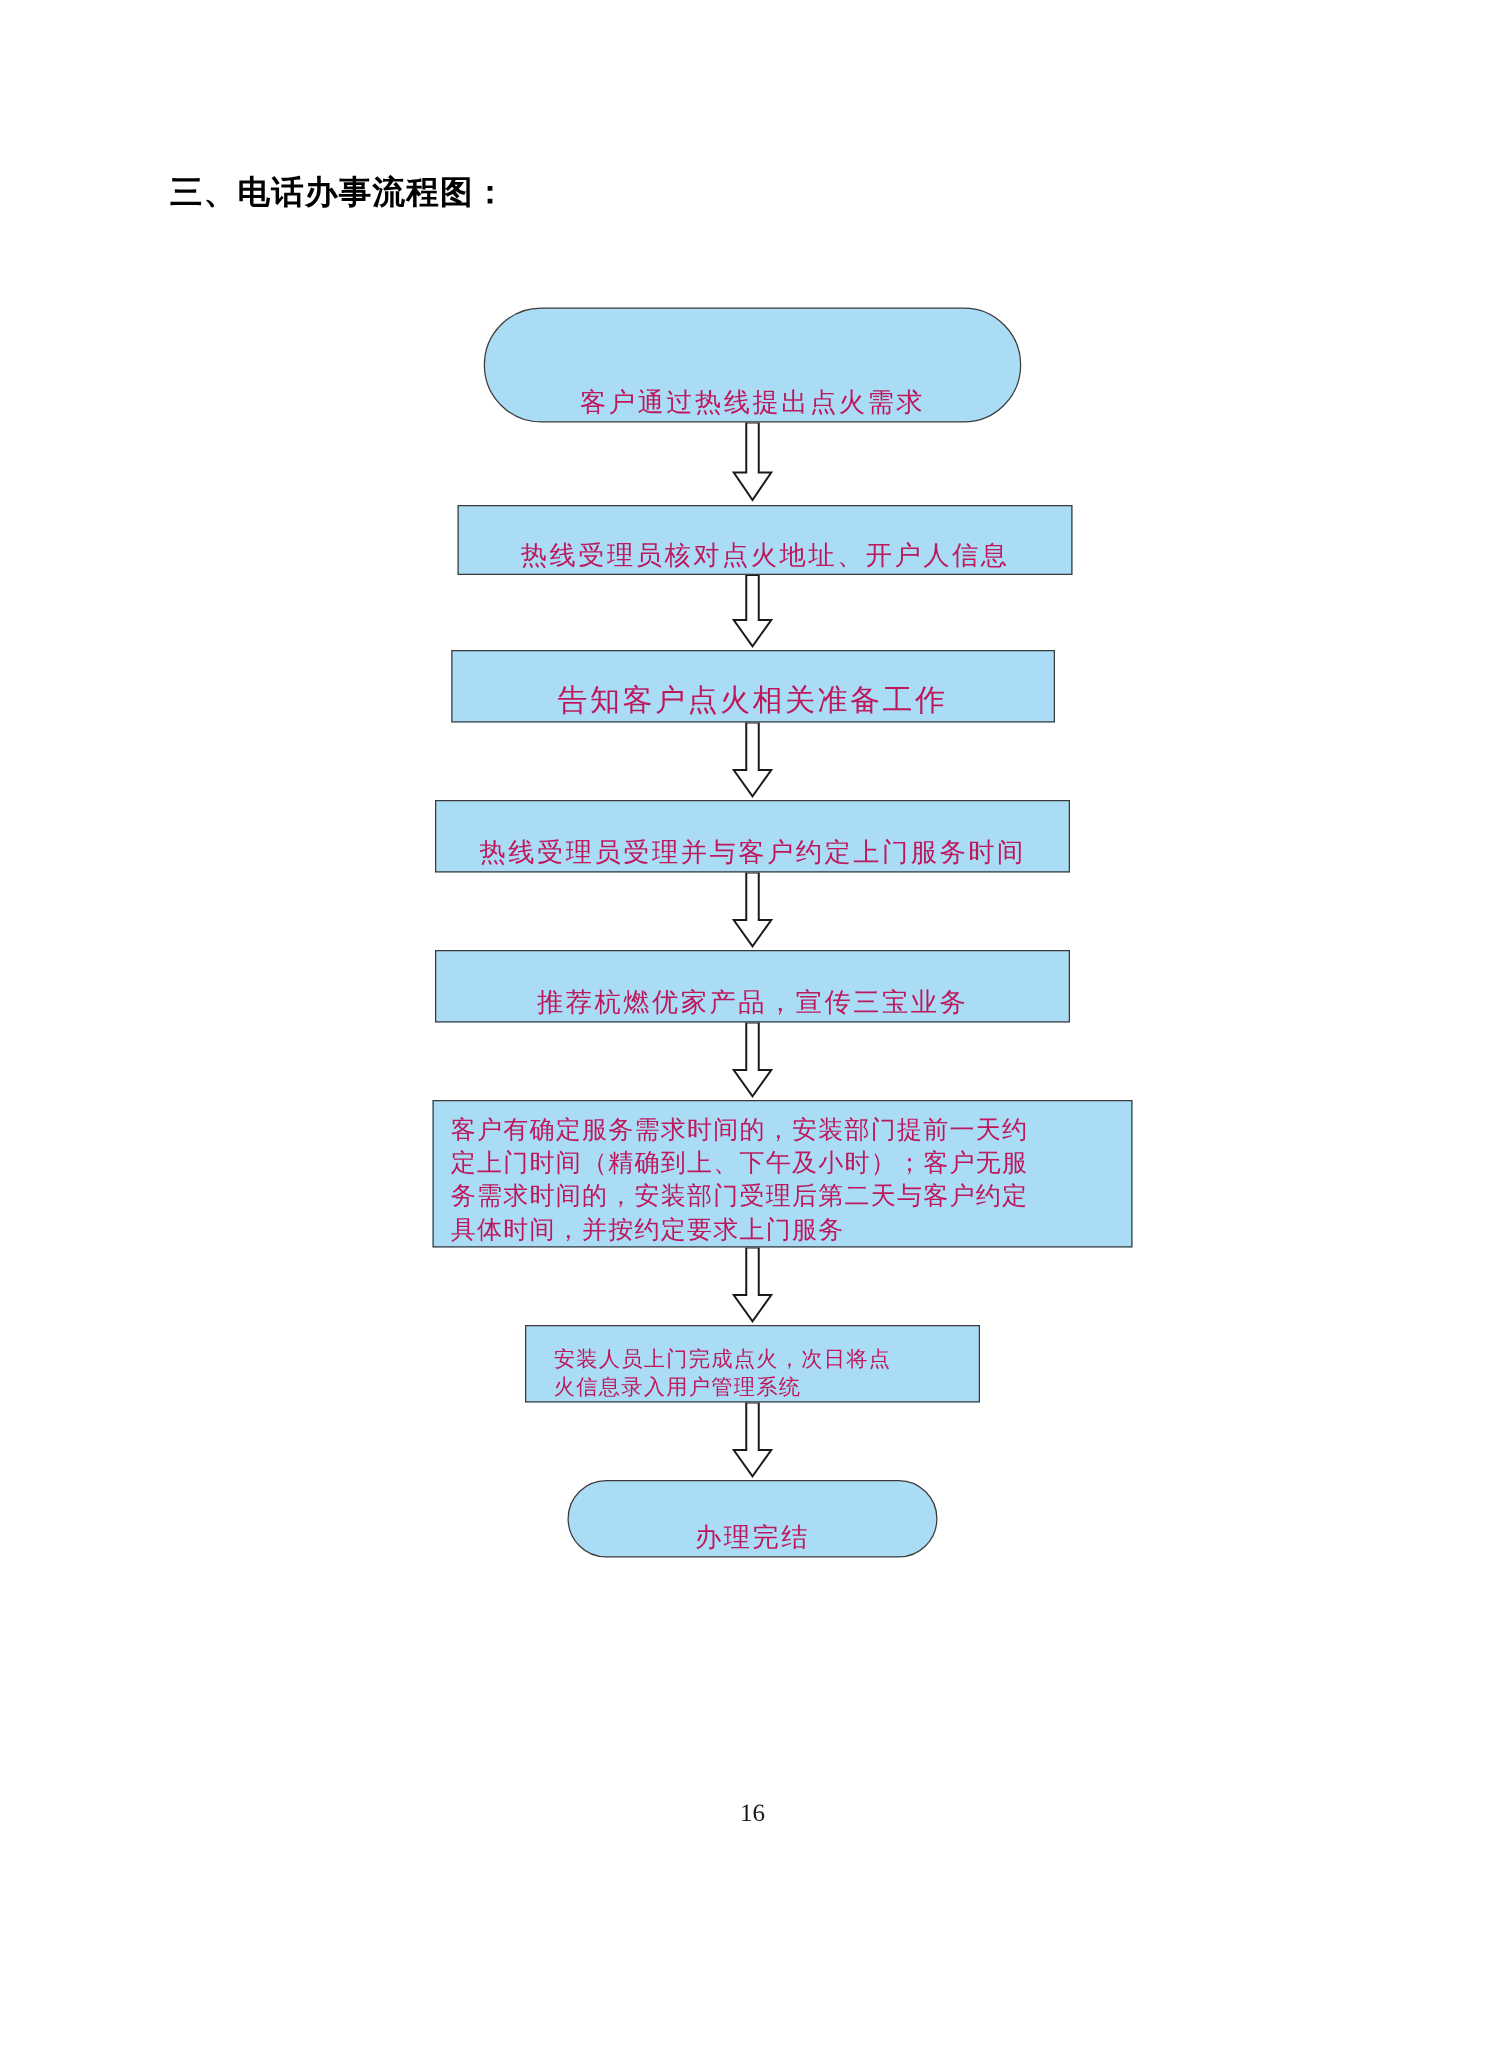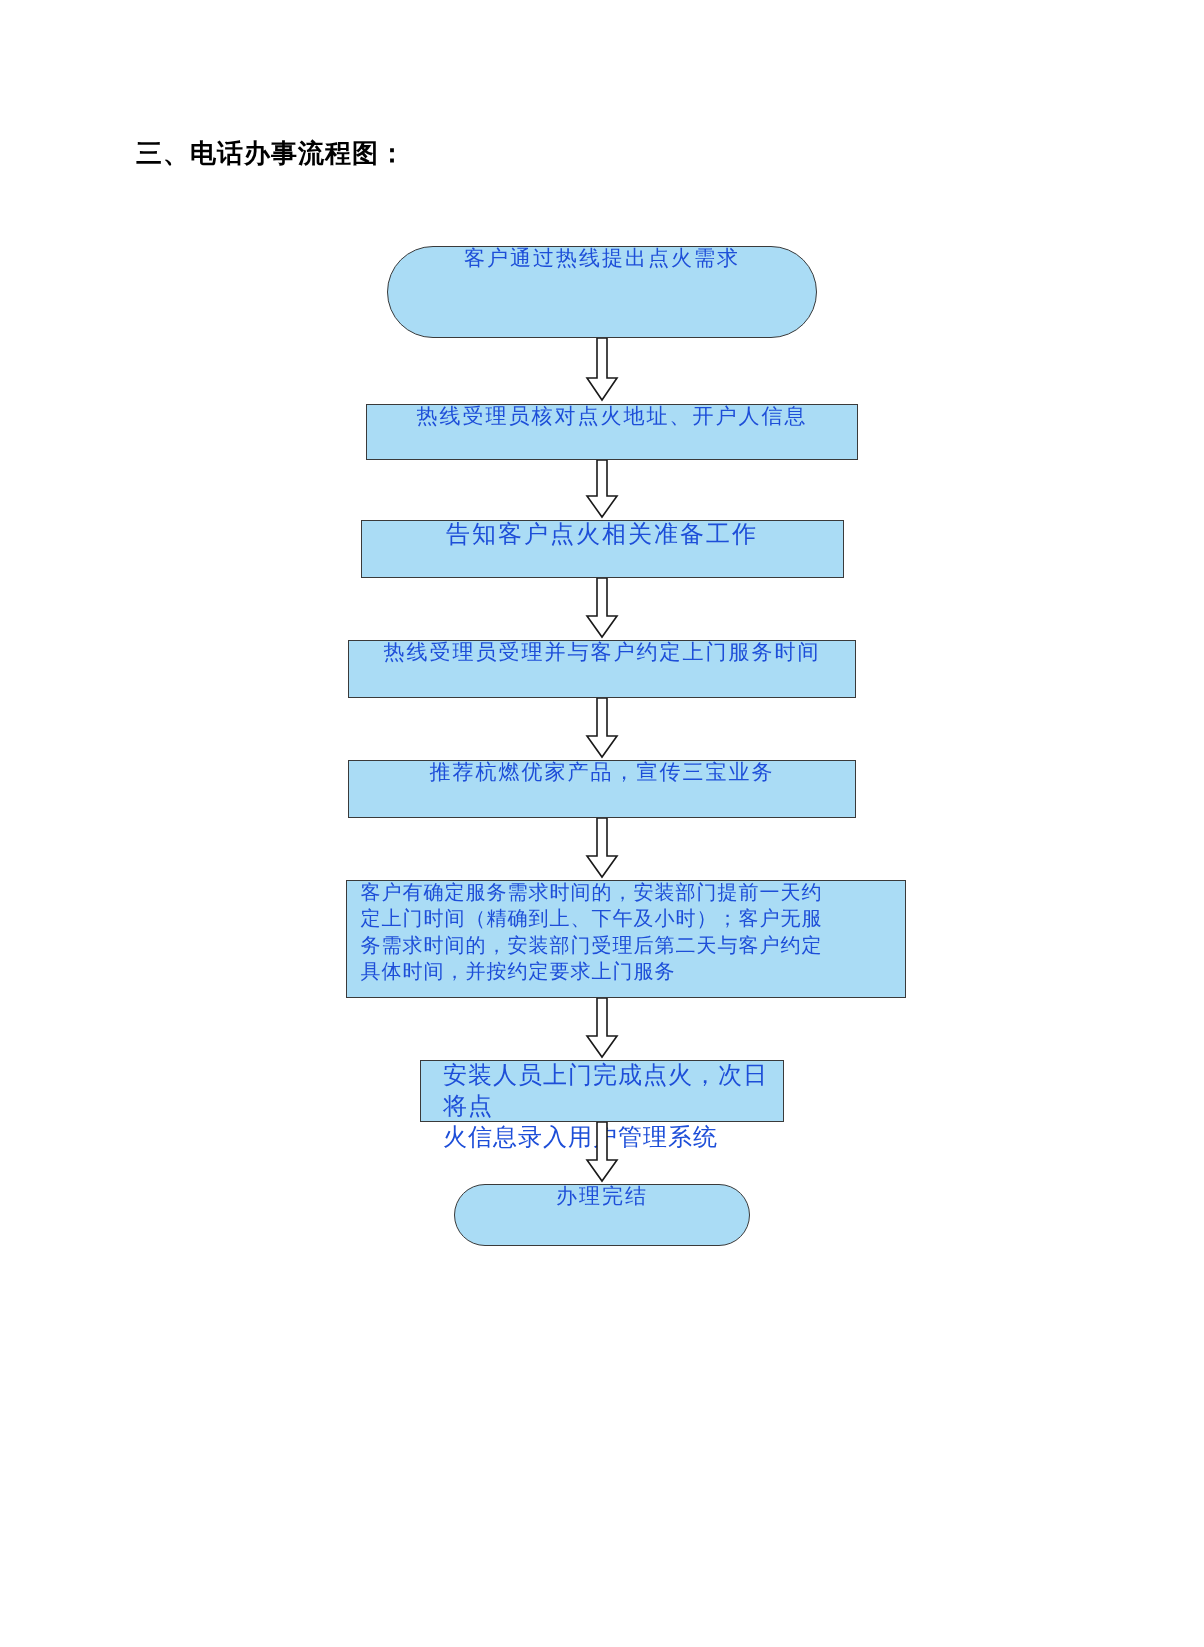--- a/index.html
+++ b/index.html
@@ -49,24 +49,24 @@
     justify-content: center;
     align-items: center;
     width: 100%;
   }
 
   
   .node {
     box-sizing: border-box;
     background: #aadcf5;
     border: 1.5px solid #3a3a3a;
-    color: #1d4ed8;
-    font-family: Liberation Mono, monospace;
+    color: #be185d;
+    font-family: Liberation Sans, sans-serif;
     display: flex;
-    align-items: flex-start;
+    align-items: flex-end;
     justify-content: center;
     text-align: center;
     letter-spacing: 2px;
     line-height: 1.28;
   }
 
   .node.terminator {
     border-radius: 80px;
   }
 
@@ -121,21 +121,21 @@
   }
 
   #node-schedule .node-text {
     padding: 0;
     text-align: left;
   }
 
   #node-install {
     width: 364px;
     height: 62px;
-    font-size: 24px;
+    font-size: 17px;
     justify-content: flex-start;
     text-align: left;
     padding-left: 22px;
     letter-spacing: 1px;
     line-height: 1.3;
   }
 
   #node-install .node-text {
     padding: 0;
     text-align: left;
@@ -268,14 +268,15 @@
     </div>
 
     <div class="flow-row">
       <div class="node terminator" id="node-end">
         <span class="node-text">办理完结</span>
       </div>
     </div>
 
   </div>
 
+  <div class="page-number">16</div>
 
 </div>
 
 </body></html>

